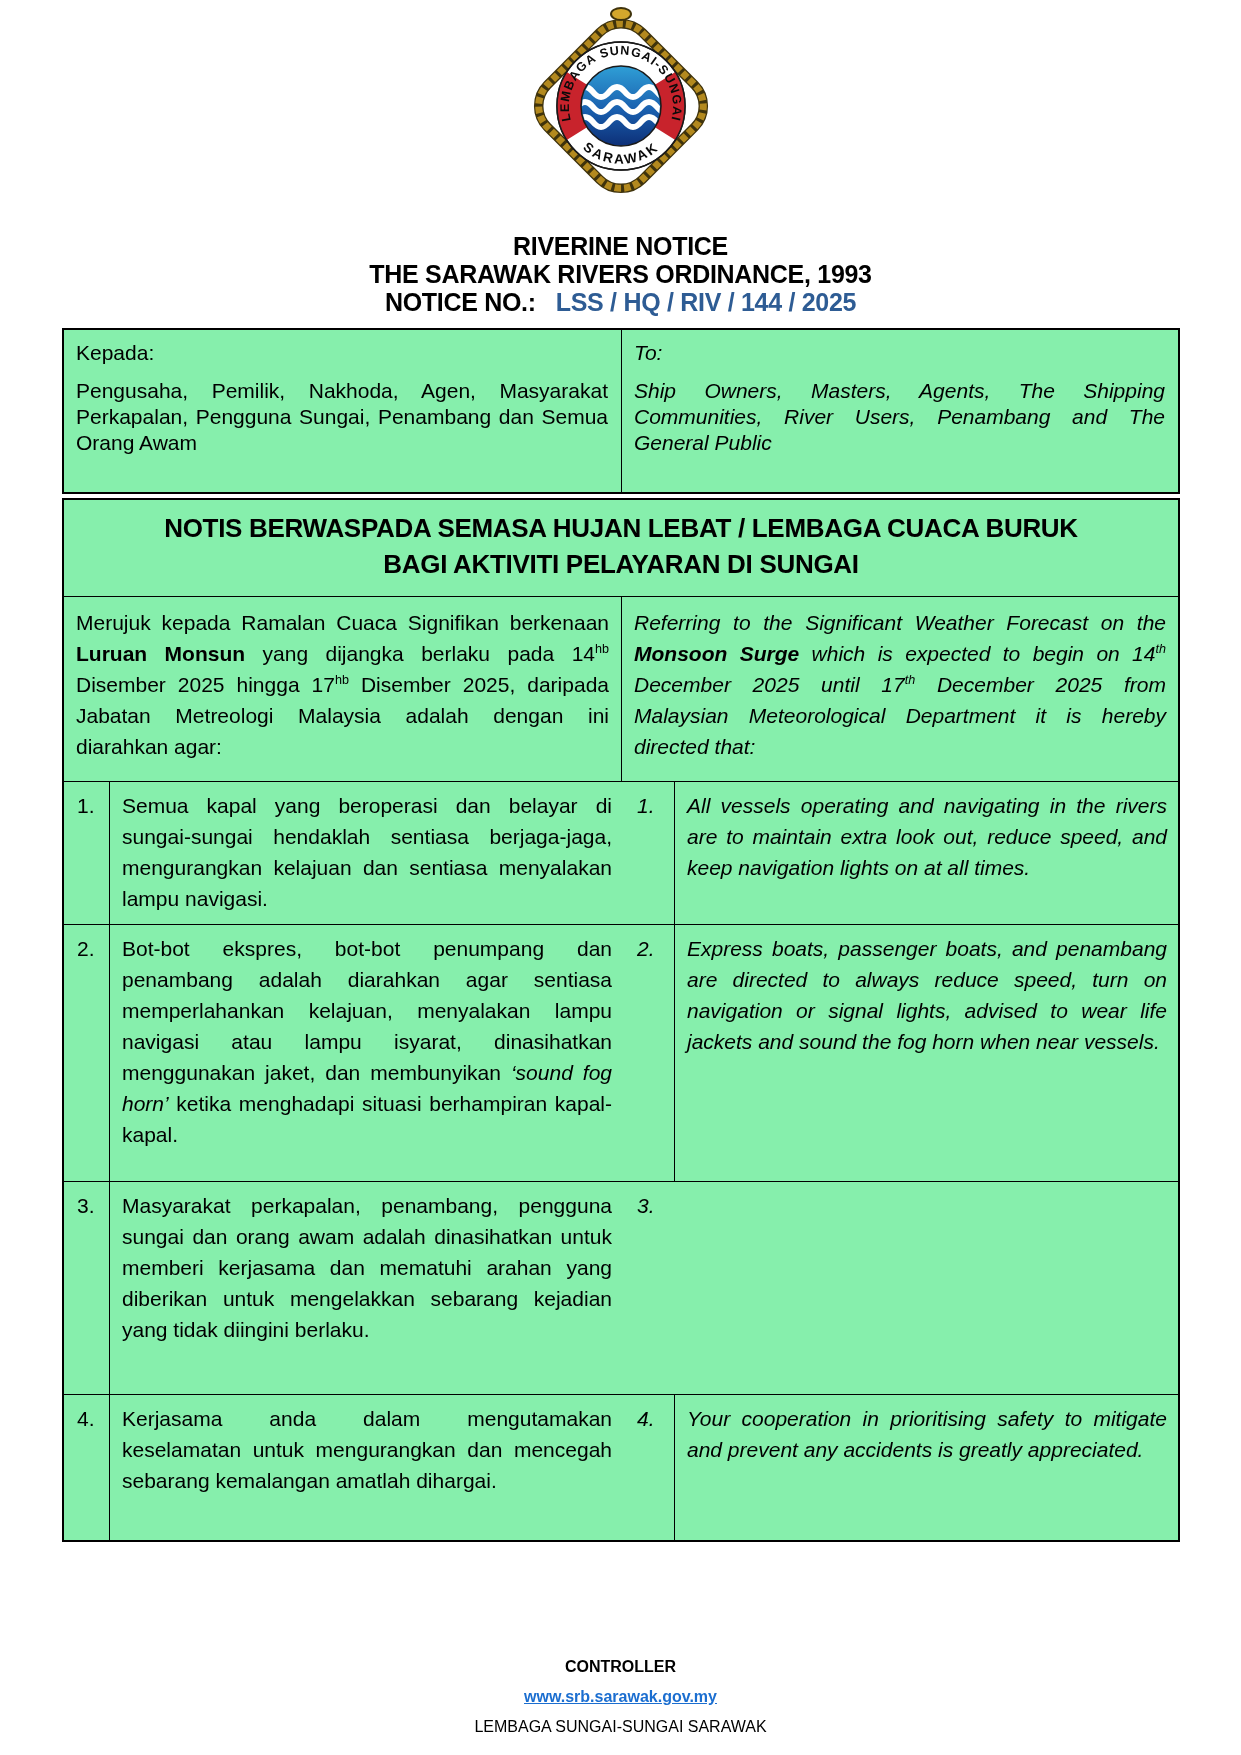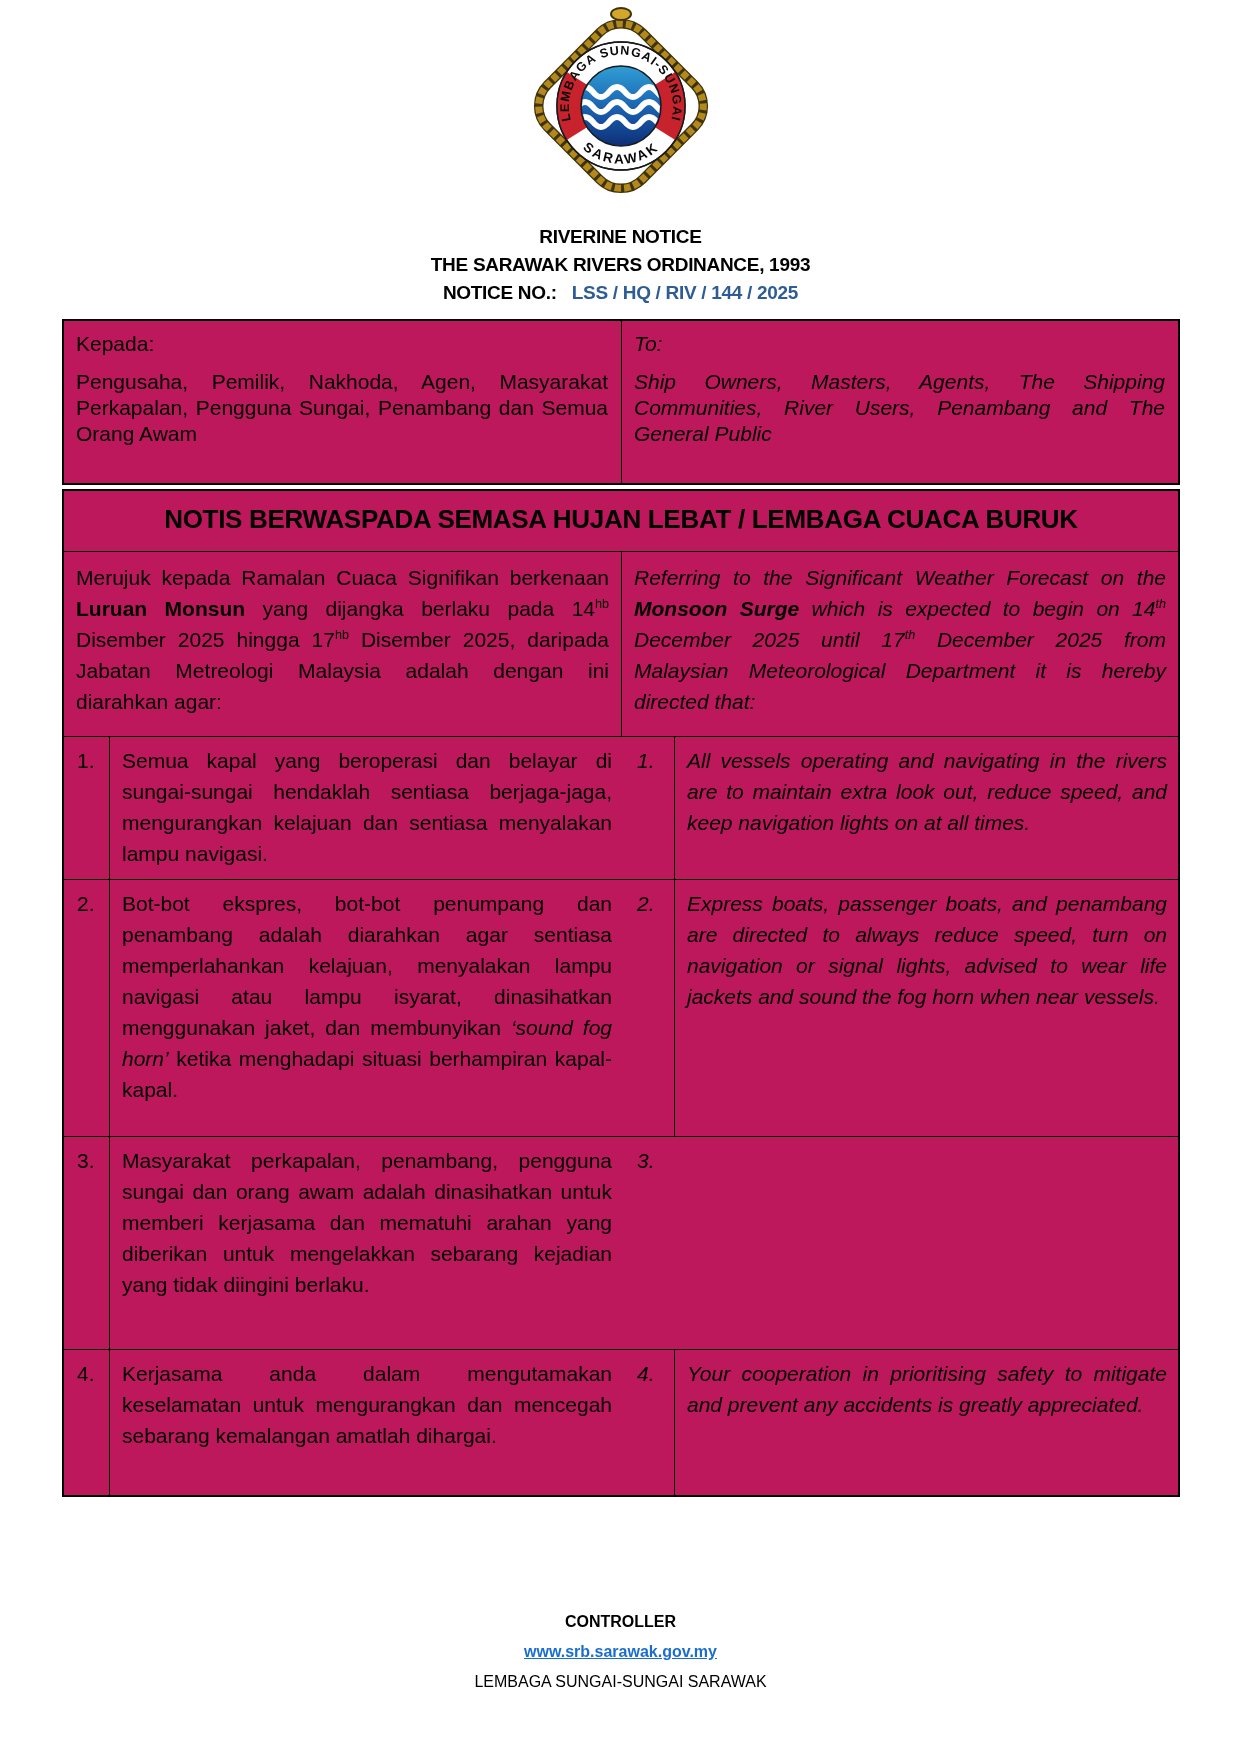--- a/index.html
+++ b/index.html
@@ -9,28 +9,28 @@
     width:1241px; height:1755px; background:#ffffff; color:#000;
     font-family:"Liberation Sans", sans-serif;
   }
   .doc { width:1241px; height:1755px; overflow:hidden; }
 
   
   .logo-row { display:flex; justify-content:center; padding-top:6px; }
 
   
   .title-block {
-    text-align:center; margin-top:17px; font-weight:700;
-    font-size:19px; line-height:28px; letter-spacing:-0.3px;
+    text-align:center; margin-top:26px; font-weight:700;
+    font-size:25px; line-height:28px; letter-spacing:-0.3px;
   }
   .notice-num { color:var(--accent); }
 
   
   .tbl { margin:12px 61px 0 62px; font-size:21px; }
-  .box { border:2px solid #000; background:#be185d; }
+  .box { border:2px solid #000; background:#86efac; }
 
   .recipients { display:grid; grid-template-columns:1fr 1fr; min-height:166px; }
   .recipients .cell { padding:8px 13px 22px 12px; }
   .recipients .cell.en { border-left:1.5px solid #000; font-style:italic; }
   .r-label { line-height:30px; }
   .r-body { margin-top:10px; line-height:26px; text-align:justify; }
 
   .gap { height:4px; }
 
   .subject {
@@ -135,20 +135,21 @@
         <div class="r-body">Ship Owners, Masters, Agents, The Shipping Communities, River Users, Penambang and The General Public</div>
       </div>
     </div>
 
     <div class="gap"></div>
 
     <div class="box">
 
       <div class="subject">
         <div>NOTIS BERWASPADA SEMASA HUJAN LEBAT / LEMBAGA CUACA BURUK</div>
+        <div>BAGI AKTIVITI PELAYARAN DI SUNGAI</div>
       </div>
 
       <div class="intro">
         <div class="cell ms"><span>Merujuk kepada Ramalan Cuaca Signifikan berkenaan </span><span class="sb">Luruan Monsun</span><span> yang dijangka berlaku pada 14</span><span class="ssup">hb</span><span> Disember 2025 hingga 17</span><span class="ssup">hb</span><span> Disember 2025, daripada Jabatan Metreologi Malaysia adalah dengan ini diarahkan agar:</span></div>
         <div class="cell en"><span>Referring to the Significant Weather Forecast on the </span><span class="sb">Monsoon Surge</span><span> which is expected to begin on 14</span><span class="ssup">th</span><span> December 2025 until 17</span><span class="ssup">th</span><span> December 2025 from Malaysian Meteorological Department it is hereby directed that:</span></div>
       </div>
 
       <div class="item h1">
         <div class="num my">1.</div>
         <div class="txt my">Semua kapal yang beroperasi dan belayar di sungai-sungai hendaklah sentiasa berjaga-jaga, mengurangkan kelajuan dan sentiasa menyalakan lampu navigasi.</div>

